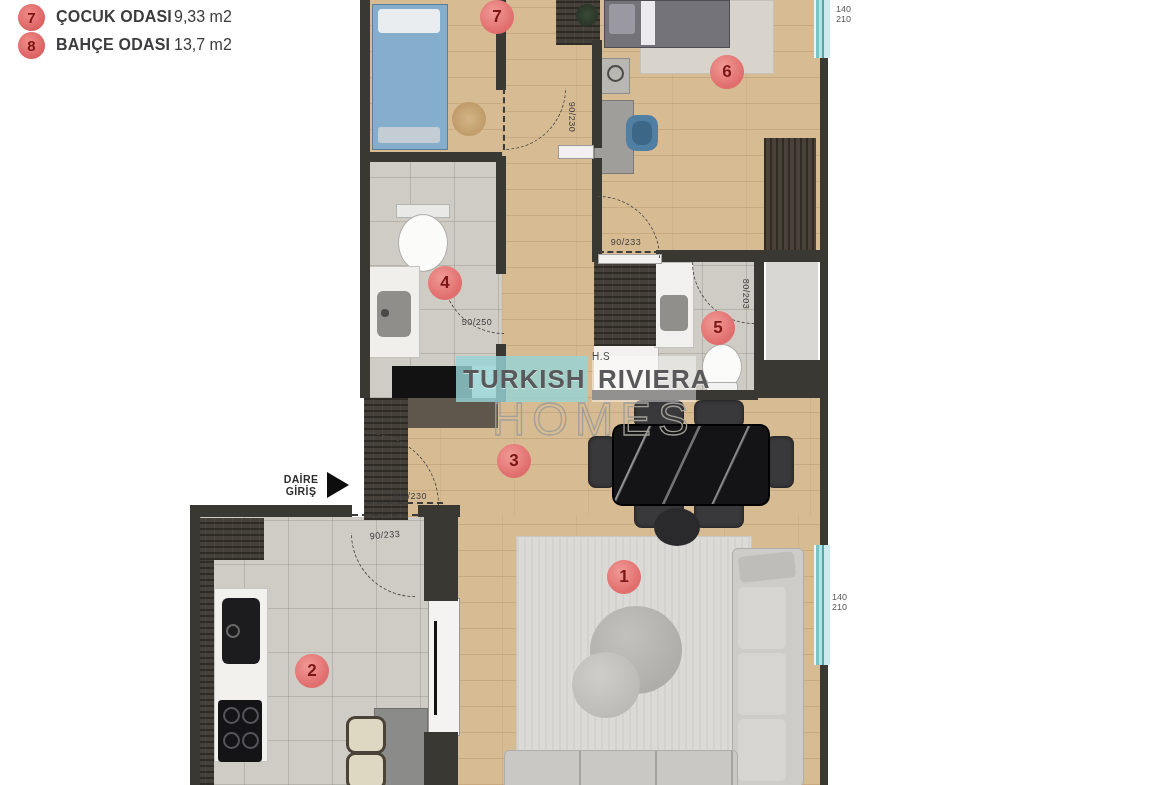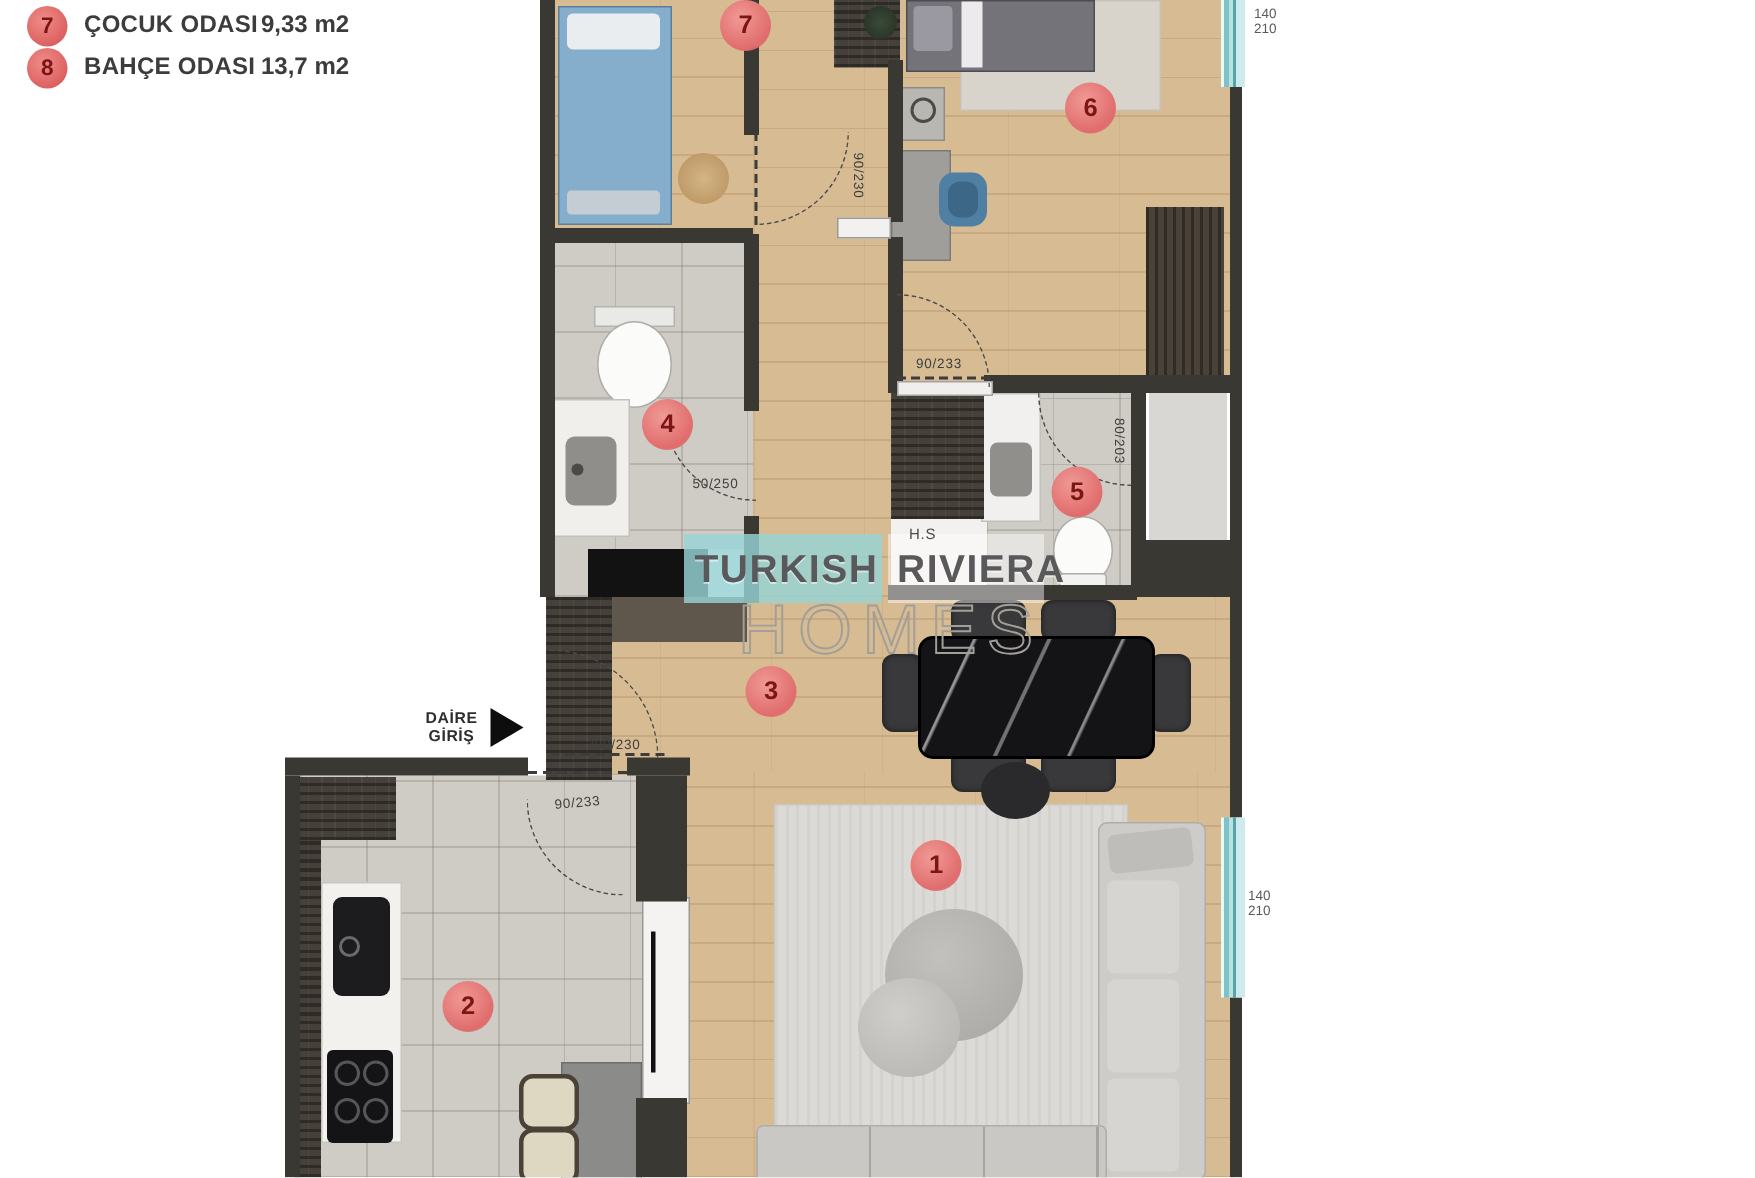--- a/index.html
+++ b/index.html
@@ -44,21 +44,21 @@
   .winlabel{position:absolute;font-size:9px;line-height:10px;color:#5a5a5a;z-index:11;text-align:left;}
   
   .marker{position:absolute;width:34px;height:34px;border-radius:50%;z-index:12;
     background:radial-gradient(circle at 40% 35%, #f09a95, #e06c6c 70%, rgba(224,108,108,.55));
     color:#7c1616;font-weight:bold;font-size:17px;display:flex;align-items:center;justify-content:center;}
   
   .legend-badge{position:absolute;width:27px;height:27px;border-radius:50%;z-index:20;
     background:radial-gradient(circle at 40% 35%, #ef8c88, #db5f5f 75%);
     color:#7c1416;font-weight:bold;font-size:15px;display:flex;align-items:center;justify-content:center;}
   .legend-text{position:absolute;font-size:16px;font-weight:600;color:#3c3c3e;z-index:20;letter-spacing:.2px;}
-  .legend-area{position:absolute;font-size:16px;font-weight:700;color:#3c3c3e;z-index:20;}
+  .legend-area{position:absolute;font-size:16px;font-weight:400;color:#3c3c3e;z-index:20;}
   
   .wm-band{position:absolute;z-index:15;}
   .wm-word{position:absolute;z-index:16;font-size:26px;font-weight:bold;color:#59595b;letter-spacing:1px;
     text-shadow:0 1px 0 rgba(255,255,255,.5);}
   .wm-outline{position:absolute;z-index:16;font-size:46px;letter-spacing:7px;color:transparent;
     -webkit-text-stroke:1.3px #a19f98;}
   
   .entry-text{position:absolute;z-index:20;font-size:10.5px;font-weight:bold;color:#2e2e2e;
     text-align:center;line-height:12px;letter-spacing:.4px;}
   .entry-arrow{position:absolute;z-index:20;width:0;height:0;
@@ -225,21 +225,21 @@
 
   <div class="winlabel" style="left:836px;top:4px">
     <div>140</div>
       <div>210</div>
   </div>
   <div class="winlabel" style="left:832px;top:592px">
     <div>140</div>
       <div>210</div>
   </div>
 
-  <div class="roomlabel" style="left:606px;top:351px">H.S</div>
+  <div class="roomlabel" style="left:592px;top:351px">H.S</div>
 
   <div class="marker" style="left:607px;top:560px">1</div>
   <div class="marker" style="left:295px;top:654px">2</div>
   <div class="marker" style="left:497px;top:444px">3</div>
   <div class="marker" style="left:428px;top:266px">4</div>
   <div class="marker" style="left:701px;top:311px">5</div>
   <div class="marker" style="left:710px;top:55px">6</div>
   <div class="marker" style="left:480px;top:0px">7</div>
 
   <div class="legend-badge" style="left:18px;top:4px">7</div>

